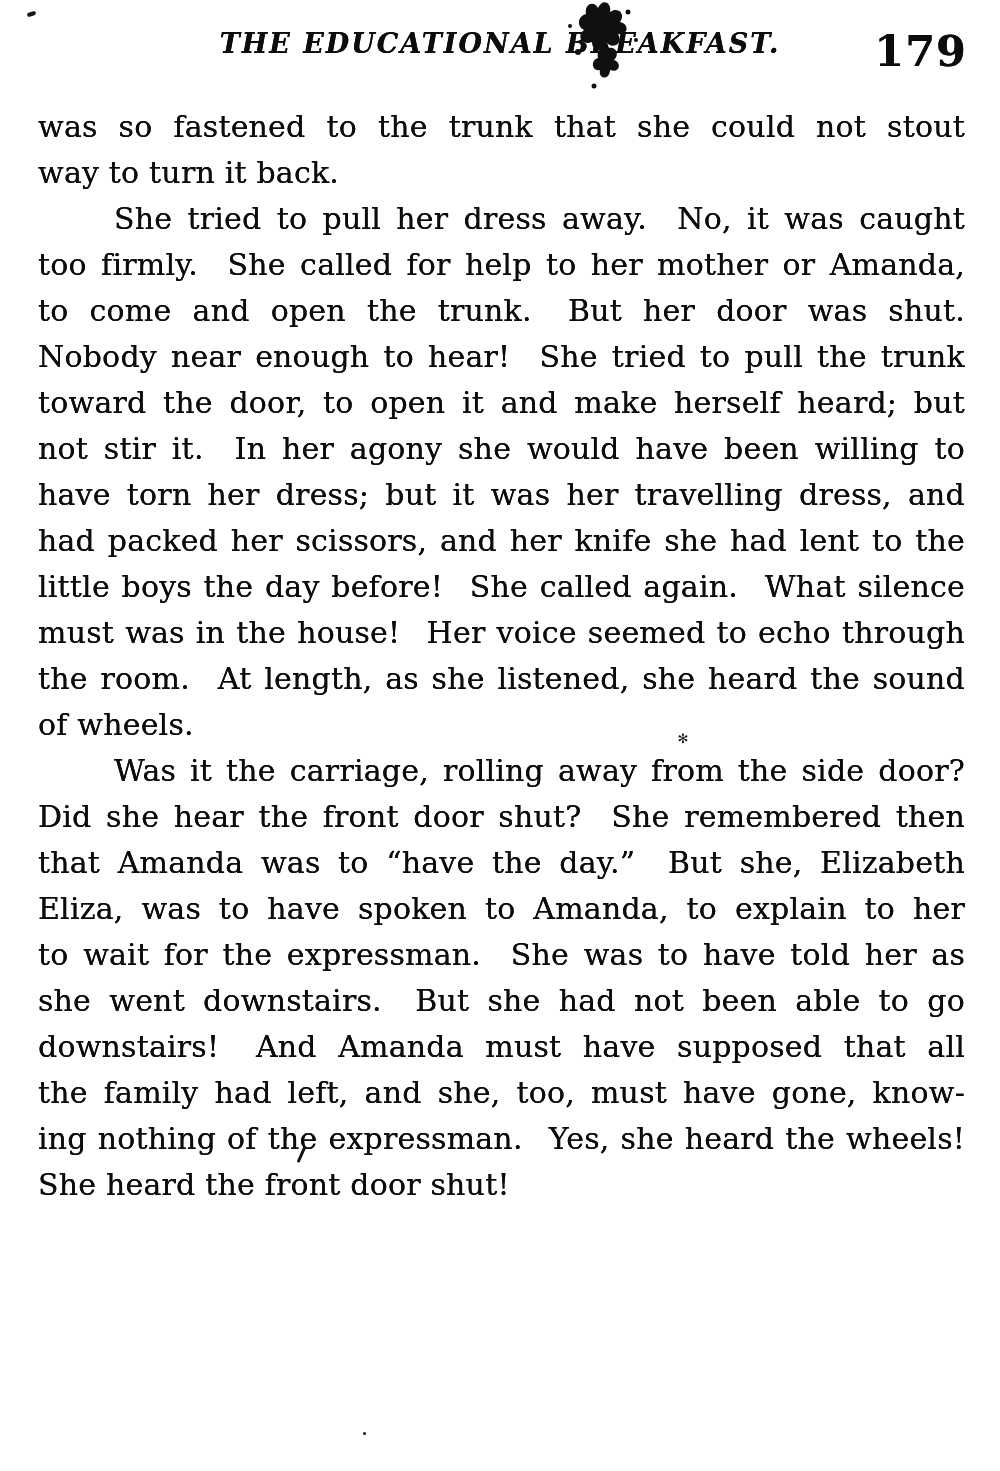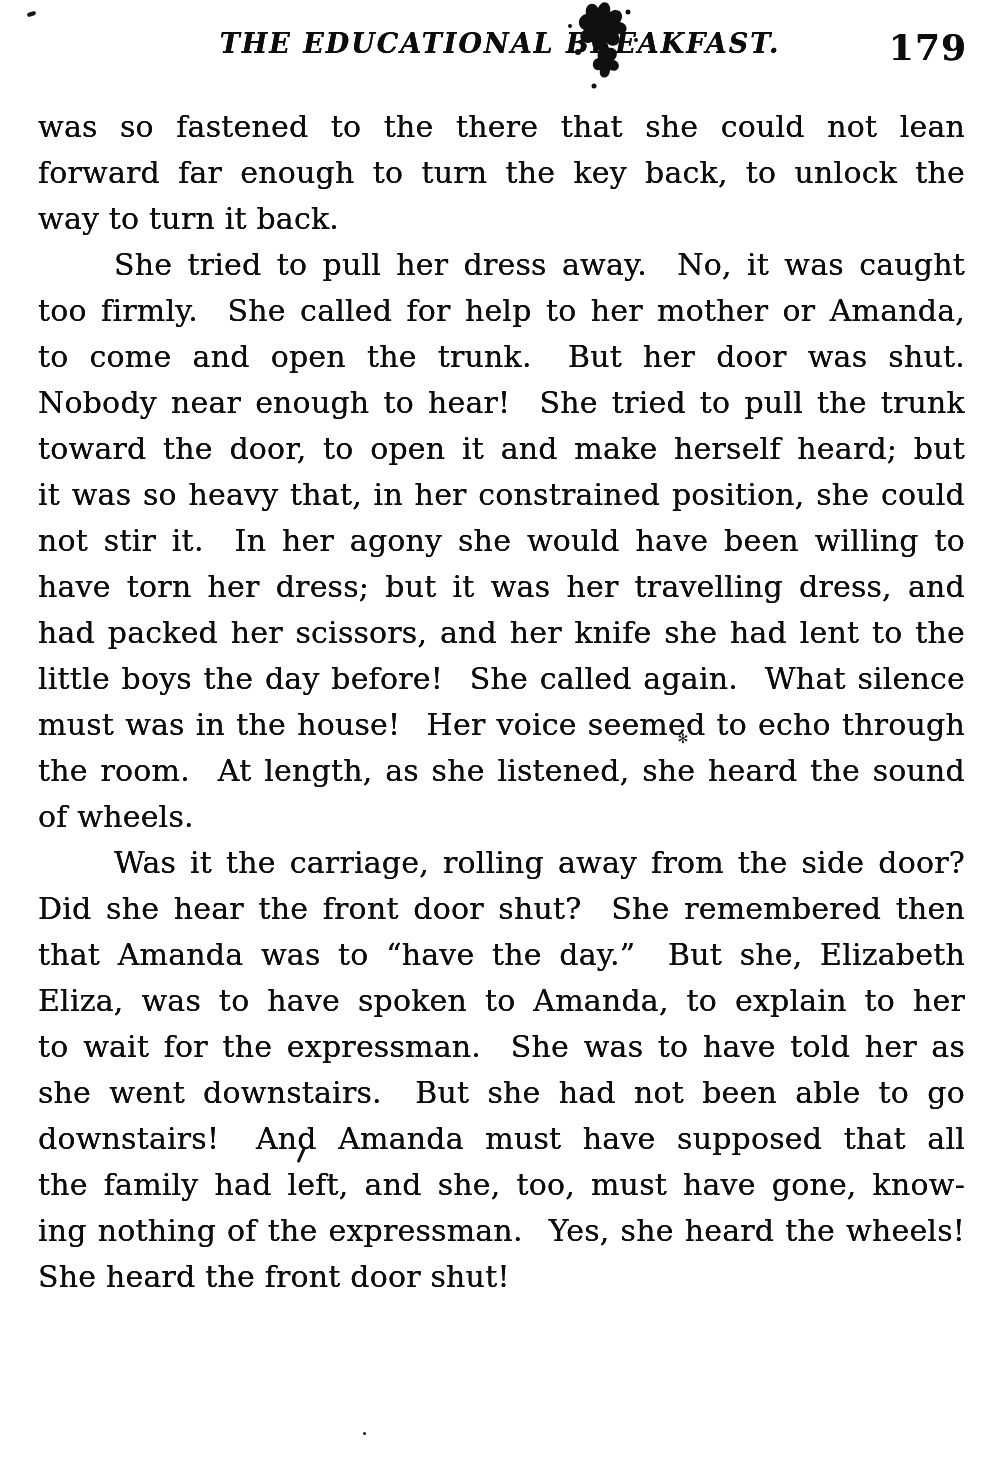--- a/index.html
+++ b/index.html
@@ -15,21 +15,21 @@
   
   .header{position:absolute;top:28px;left:0;width:100%;height:44px;}
   .running-title{
     display:block;text-align:center;
     font-style:italic;font-weight:bold;
     font-size:27px;letter-spacing:2px;
     text-shadow:0 0 0.5px currentColor;
   }
   .page-number{
     position:absolute;right:33px;top:-2px;
-    font-size:36px;font-weight:bold;letter-spacing:1px;
+    font-size:43px;font-weight:bold;letter-spacing:1px;
     font-style:normal;
     text-shadow:0 0 0.5px currentColor;
   }
   
   .body-text{
     position:absolute;top:104px;left:38px;width:927px;
     font-size:30px;line-height:46px;letter-spacing:0.2px;
     text-shadow:0 0 0.5px currentColor;
   }
   .line{text-align:justify;text-align-last:justify;}
@@ -71,32 +71,30 @@
   </svg>
 
   <div class="speck speck-topleft"></div>
   <div class="speck dot dot1"></div>
   <div class="knife-mark">✻</div>
   <div class="expressman-mark"></div>
 
   <div class="body-text">
 
     <div class="para">
-      <div class="line">was so fastened to the there that she could not lean</div>
-      <div class="line">forward far enough to turn the key back, to unlock the</div>
+      <div class="line">was so fastened to the trunk that she could not stout</div>
       <div class="line last">way to turn it back.</div>
     </div>
 
     <div class="para">
       <div class="line indent">She tried to pull her dress away.  No, it was caught</div>
       <div class="line">too firmly.  She called for help to her mother or Amanda,</div>
       <div class="line">to come and open the trunk.  But her door was shut.</div>
       <div class="line">Nobody near enough to hear!  She tried to pull the trunk</div>
       <div class="line">toward the door, to open it and make herself heard; but</div>
-      <div class="line">it was so heavy that, in her constrained position, she could</div>
       <div class="line">not stir it.  In her agony she would have been willing to</div>
       <div class="line">have torn her dress; but it was her travelling dress, and</div>
       <div class="line">had packed her scissors, and her knife she had lent to the</div>
       <div class="line">little boys the day before!  She called again.  What silence</div>
       <div class="line">must was in the house!  Her voice seemed to echo through</div>
       <div class="line">the room.  At length, as she listened, she heard the sound</div>
       <div class="line last">of wheels.</div>
     </div>
 
     <div class="para">

